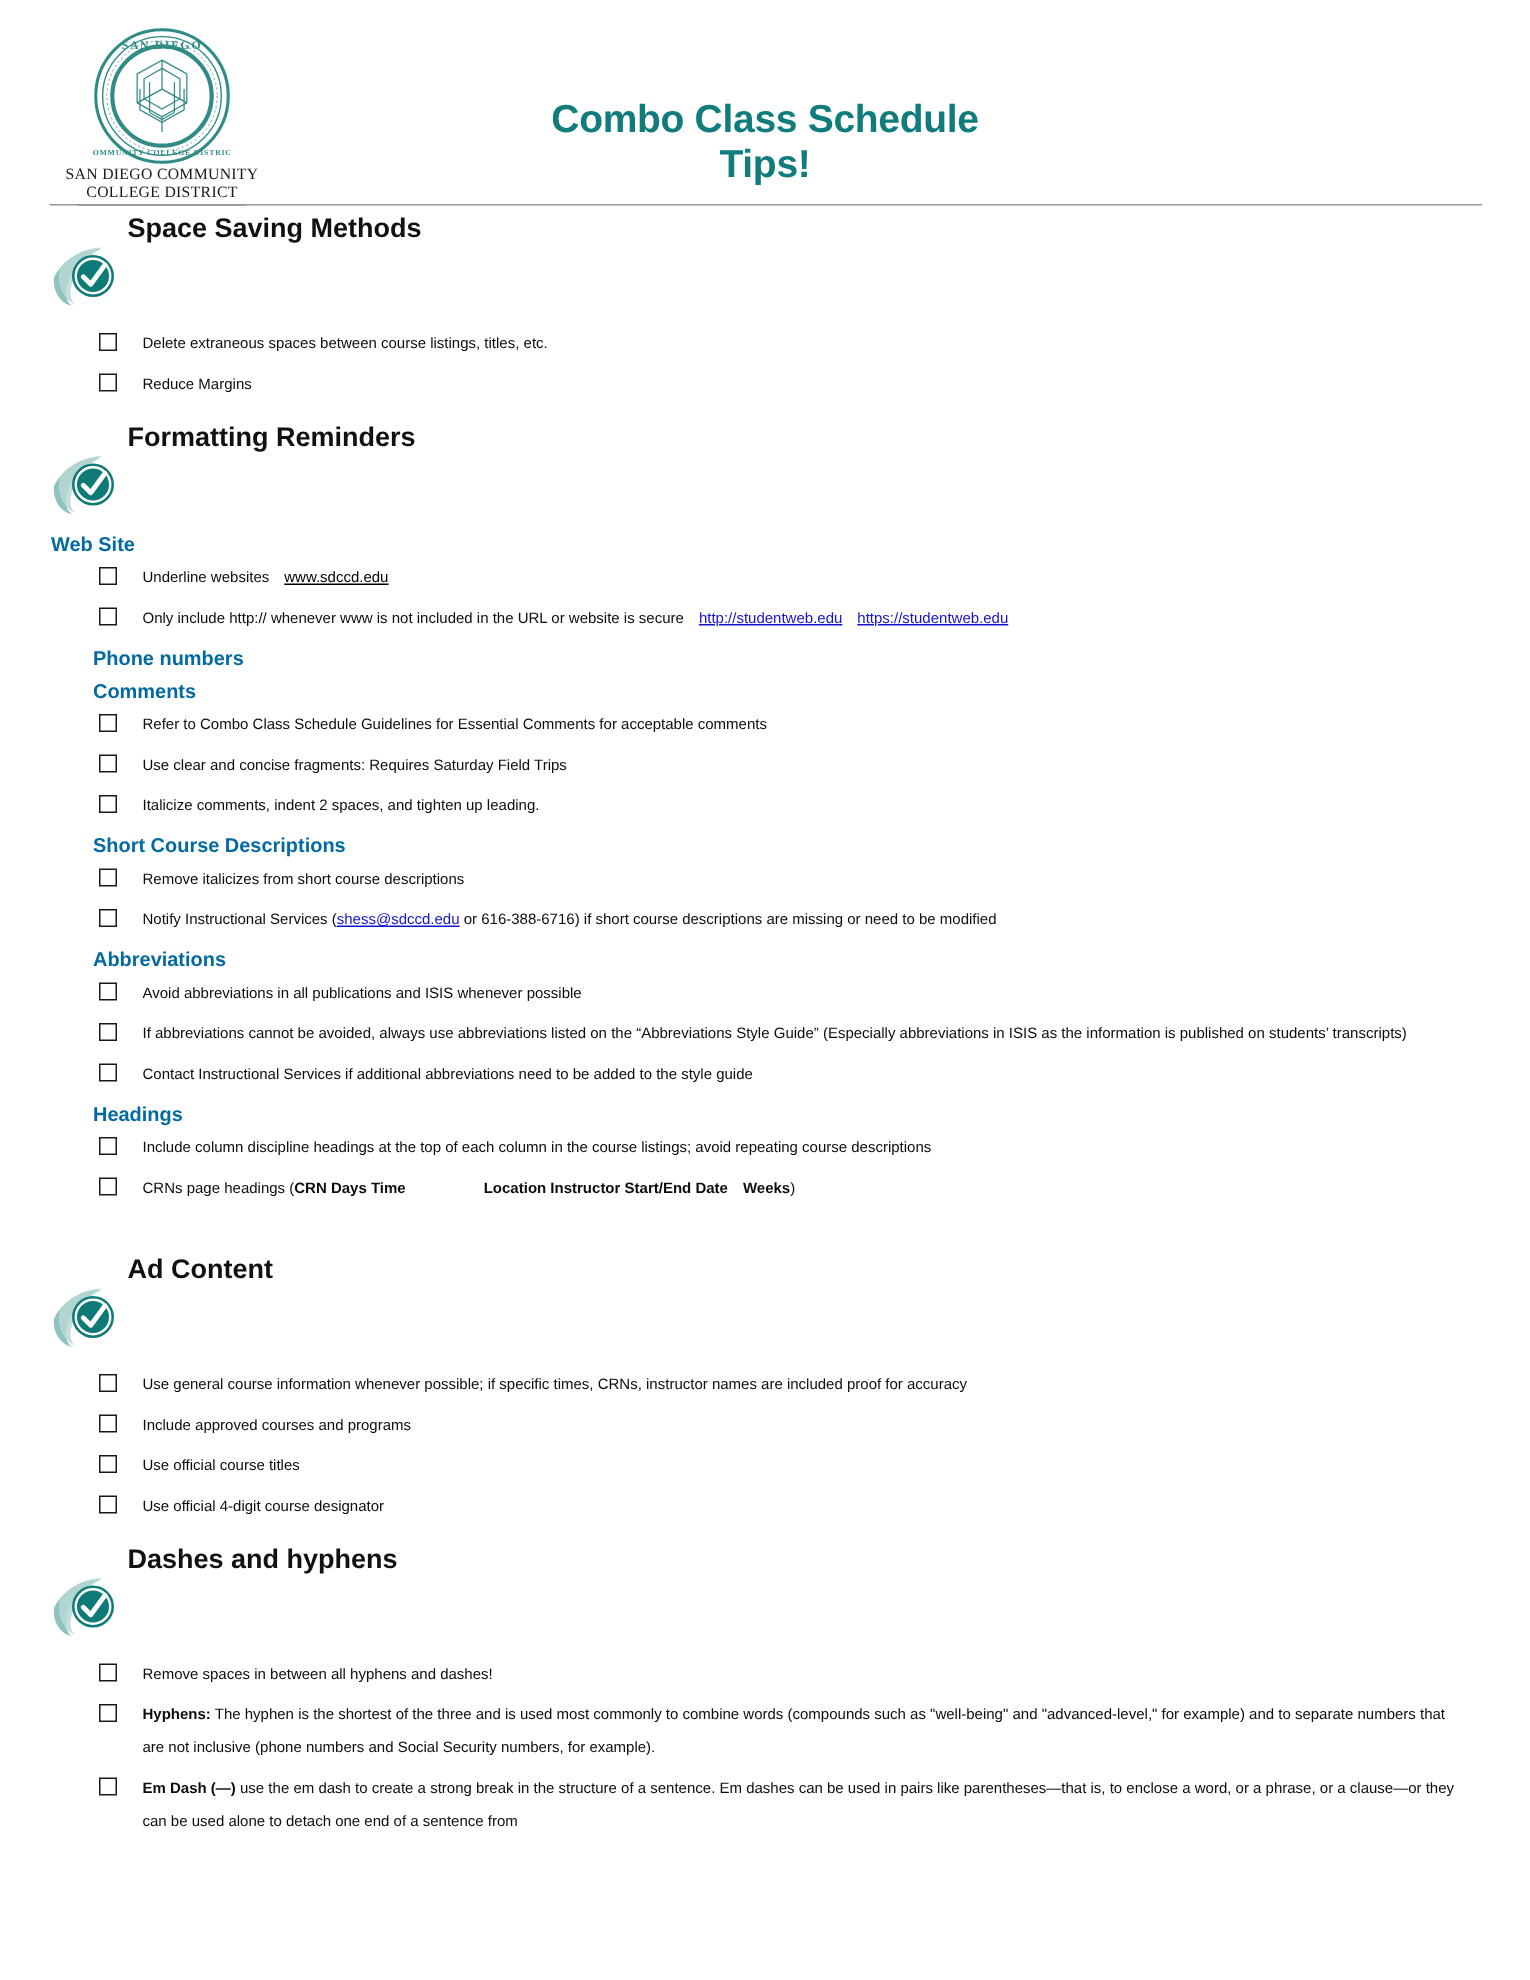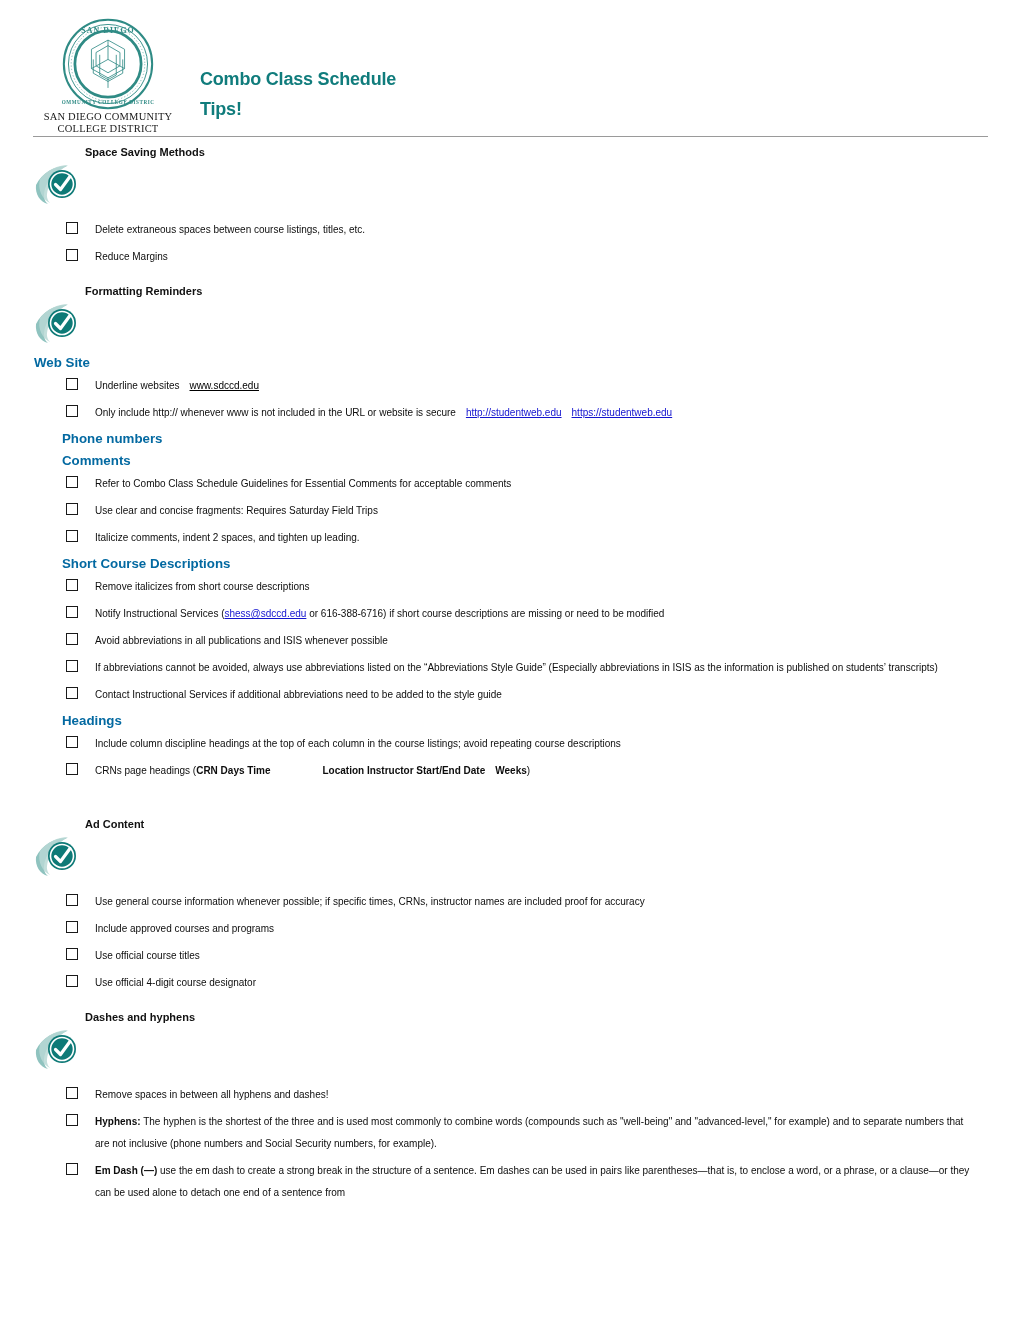--- a/index.html
+++ b/index.html
@@ -55,22 +55,23 @@
     display: inline-block;
     border-bottom: 1px solid #444;
     padding: 0 6px 1px 6px;
   }
 
   .doc-title {
     position: absolute;
     left: 200px;
     top: 64px;
     width: 620px;
+    text-align: center;
     color: #107C7C;
-    font-size: 18px;
+    font-size: 26px;
     font-weight: bold;
     line-height: 30px;
     letter-spacing: -0.2px;
   }
   .doc-title .l2 { display: block; }
 
   .rule {
     position: absolute;
     left: 33px;
     top: 136px;
@@ -81,21 +82,21 @@
 
   
   .content {
     position: absolute;
     top: 143px;
     left: 0;
     width: 1020px;
   }
 
   .section-title {
-    font-size: 11px;
+    font-size: 18px;
     font-weight: bold;
     color: #111111;
     margin-left: 85px;
     line-height: 18px;
   }
 
   .check-badge {
     width: 52px;
     height: 42px;
     display: block;
@@ -271,20 +272,21 @@
     <ul class="checklist">
       <li>
         <span class="box"></span>
         <span>Remove italicizes from short course descriptions</span>
       </li>
       <li>
         <span class="box"></span><span>Notify Instructional Services (</span><a class="link-blue" href="#">shess@sdccd.edu</a><span> or 616-388-6716) if short course descriptions are missing or need to be modified</span>
       </li>
     </ul>
 
+    <div class="sub-head indent">Abbreviations</div>
     <ul class="checklist">
       <li>
         <span class="box"></span>
         <span>Avoid abbreviations in all publications and ISIS whenever possible</span>
       </li>
       <li>
         <span class="box"></span>
         <span>If abbreviations cannot be avoided, always use abbreviations listed on the “Abbreviations Style Guide”  (Especially abbreviations in ISIS as the information is published on students’ transcripts)</span>
       </li>
       <li>

